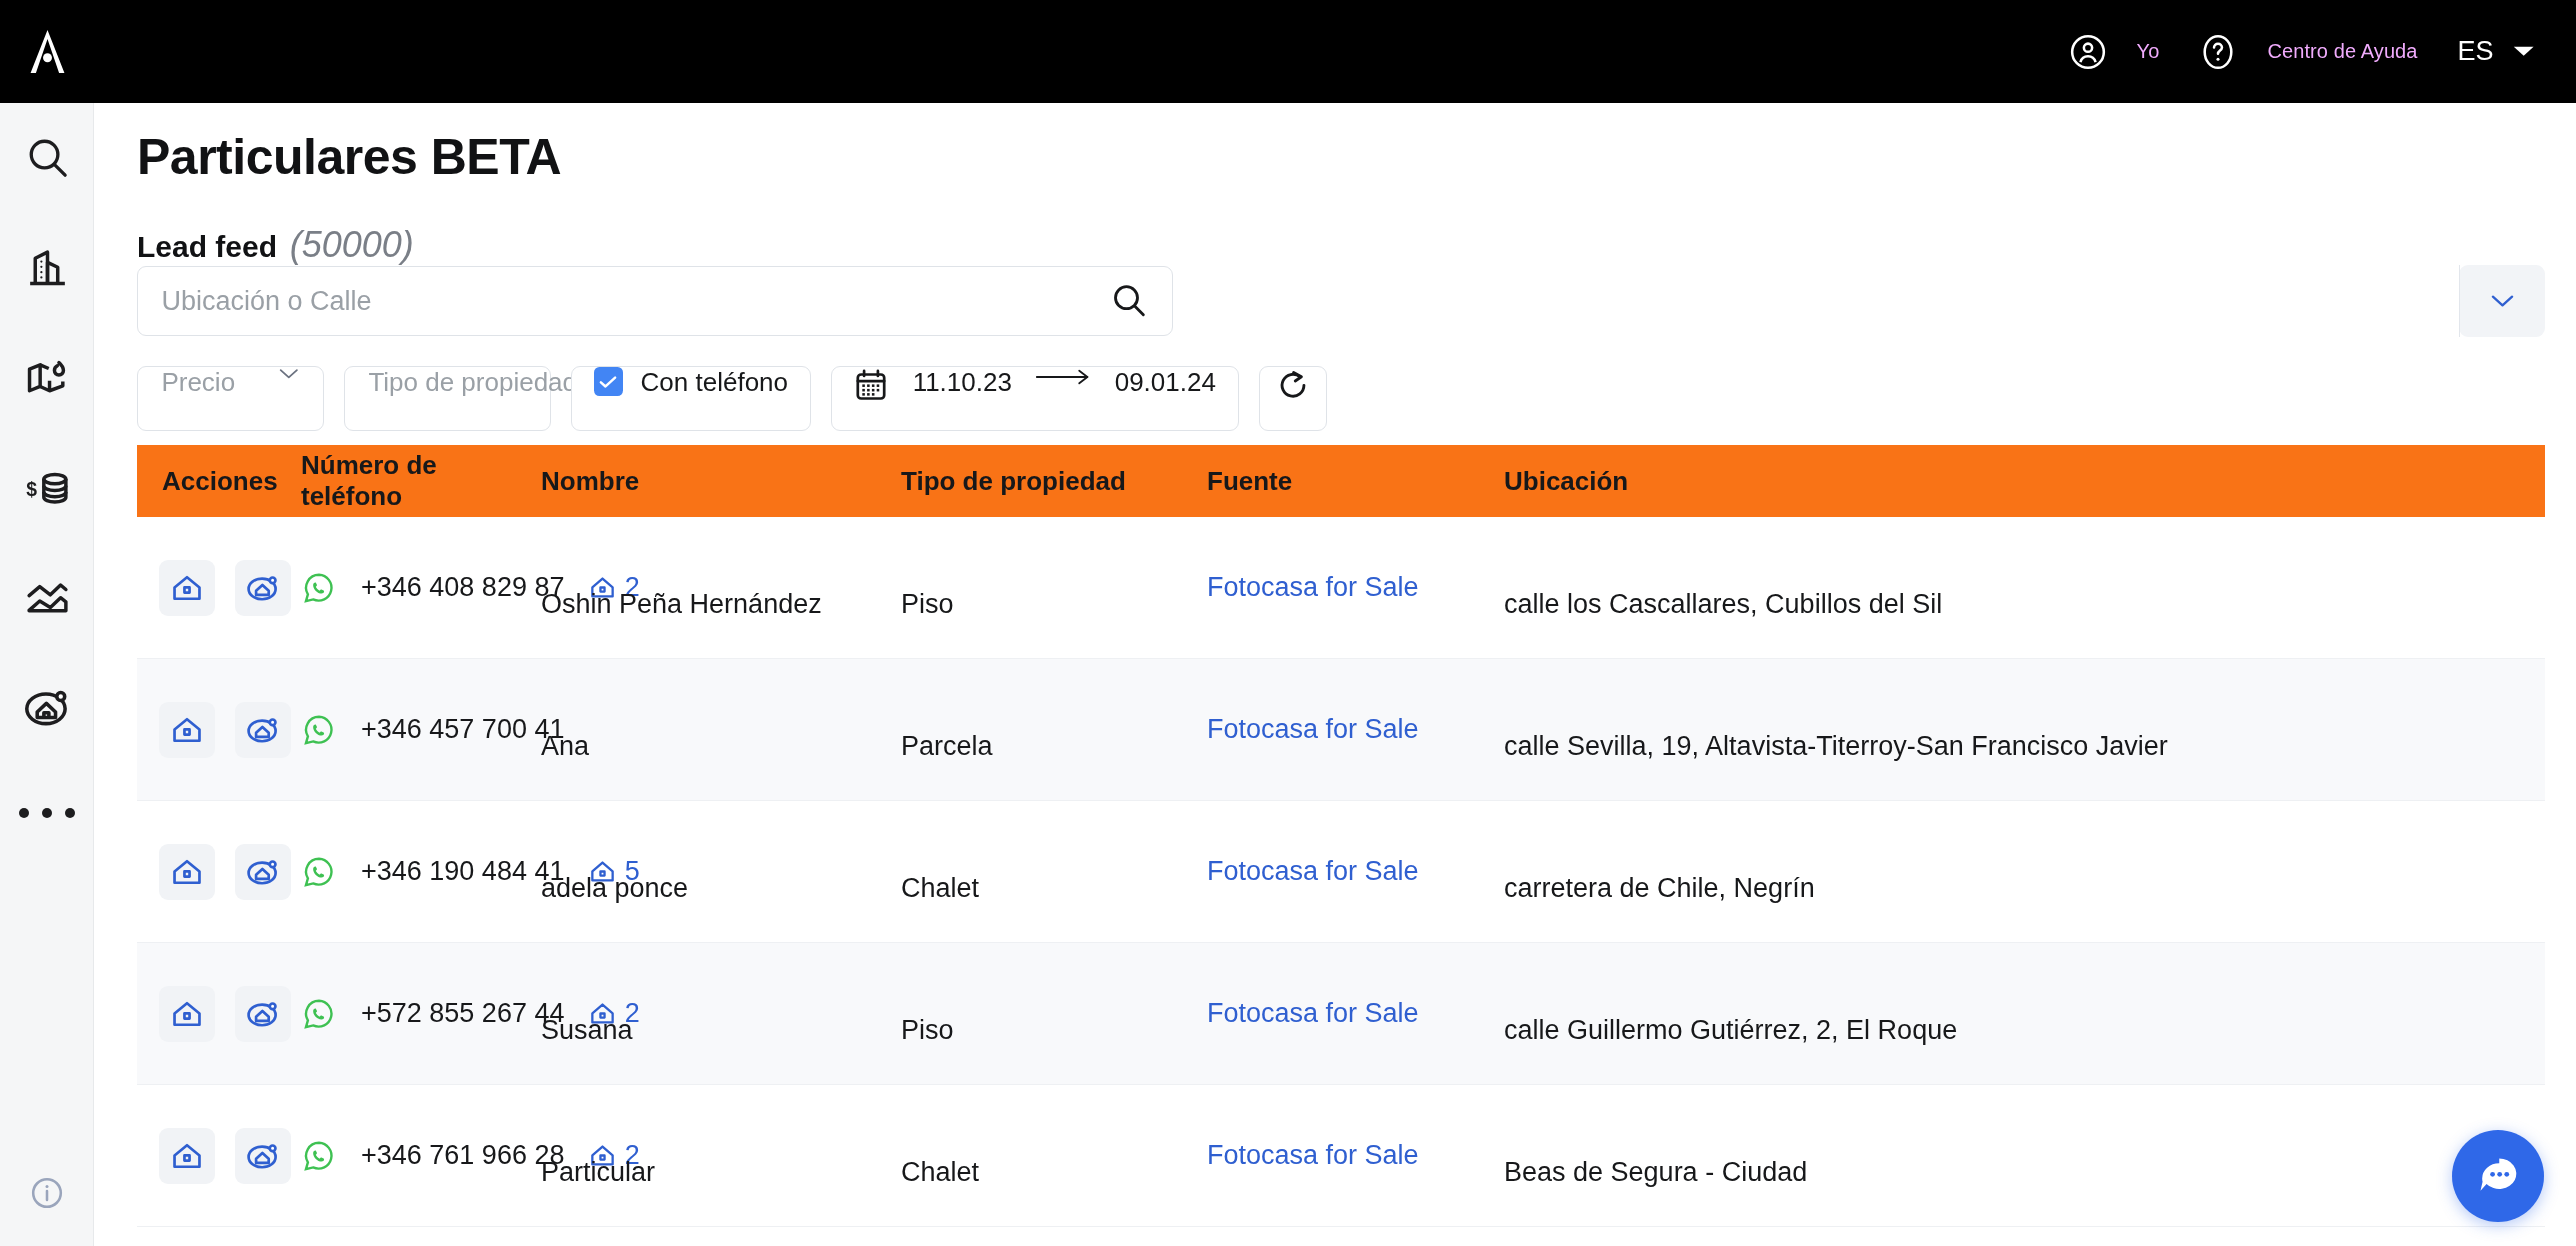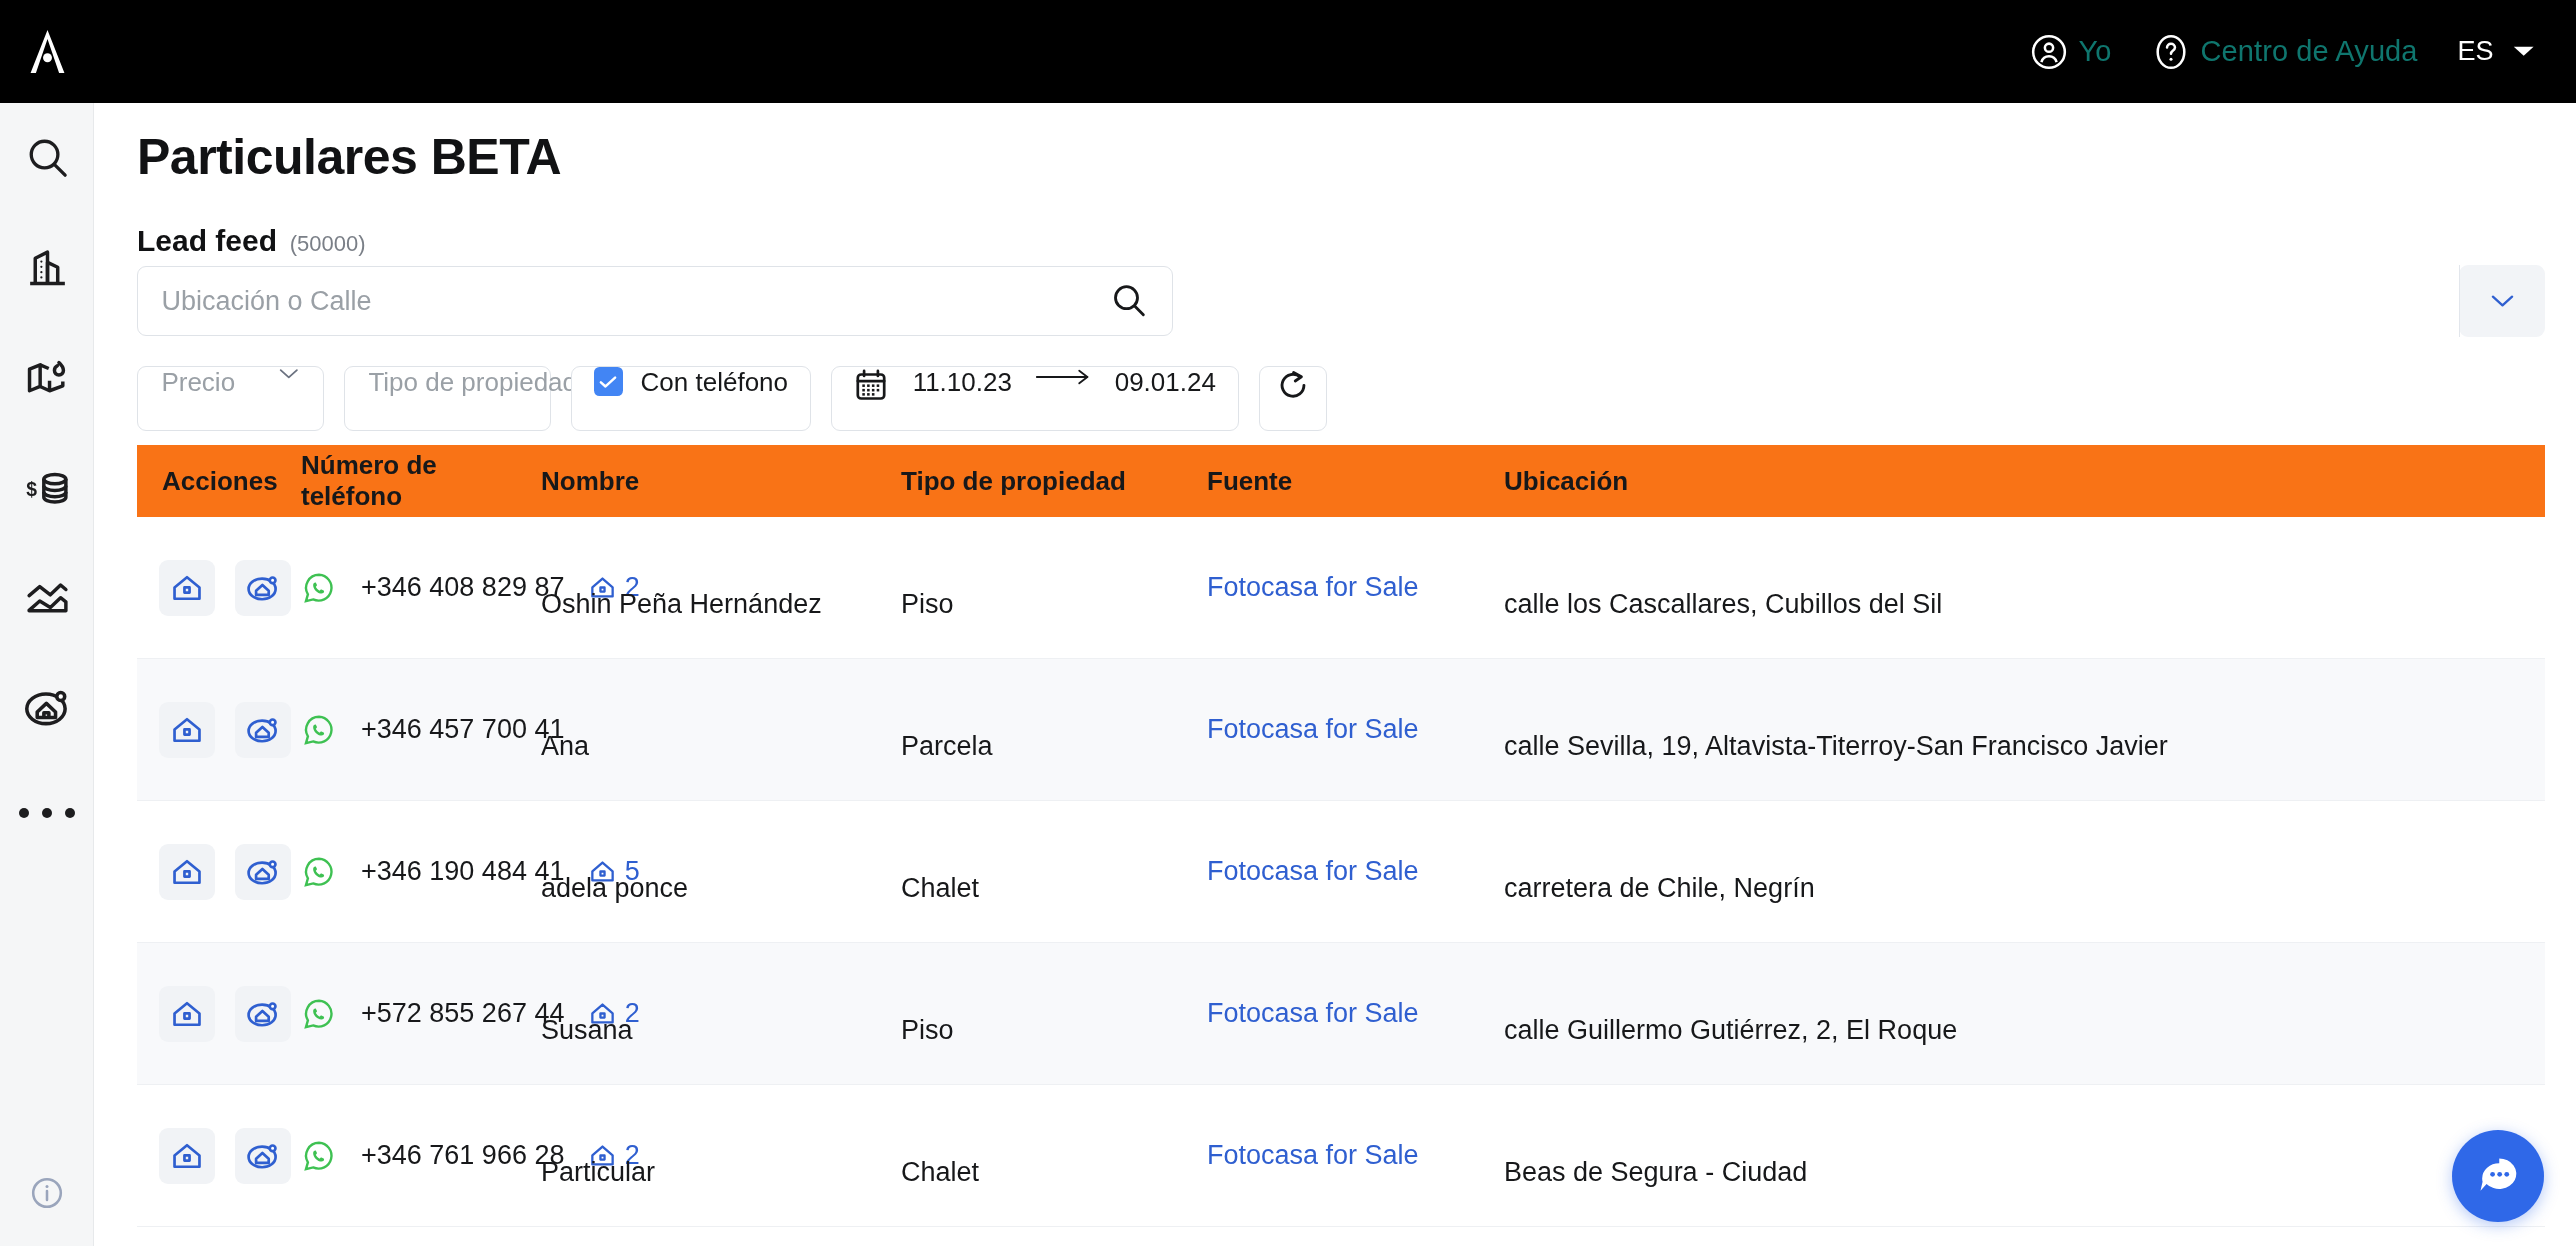--- a/index.html
+++ b/index.html
@@ -19,22 +19,22 @@
   }
   .logo-wrap {
     width: 94px; height: 103px;
     display: flex; align-items: center; justify-content: center;
   }
   .topbar-right {
     position: absolute; right: 25px; top: 0; height: 103px;
     display: flex; align-items: center; gap: 0px;
   }
   .tb-item {
-    display: flex; align-items: center; gap: 11px;
-    color: #0f766e; font-size: 29px; letter-spacing: 0.1px;
+    display: flex; align-items: center; gap: 30px;
+    color: #f0abfc; font-size: 20px; letter-spacing: 0.1px;
     padding: 0 20px; cursor: pointer; white-space: nowrap;
   }
   .tb-lang { color:#fff; font-size:27px; padding:0 9px 0 20px; cursor:pointer;}
   .tb-caret { padding: 0 16px 0 9px; cursor:pointer; display:flex; align-items:center;}
 
   
   .sidebar {
     position: absolute; top: 103px; left: 0;
     width: 94px; height: 1144px;
     background: #f5f6f7;
@@ -65,21 +65,21 @@
   .page-title {
     position: absolute; left: 43px; top: 25px;
     font-size: 50px; font-weight: bold; color: #111214;
     letter-spacing: -0.5px;
   }
   .feed-head {
     position: absolute; left: 43px; top: 121px;
     display: flex; align-items: baseline; gap: 12.6px;
   }
   .feed-head .t { font-size: 30px; font-weight: bold; color:#111214; }
-  .feed-head .c { font-size: 22px; color:#7a7f87; }
+  .feed-head .c { font-size: 36px; color:#7a7f87;font-style:italic; }
 
   
   .searchbox {
     position: absolute; left: 43px; top: 163px;
     width: 1036px; height: 70px;
     border: 0.9px solid #dfe3e8; border-radius: 9px;
     background:#fff; display:flex; align-items:center;
   }
   .searchbox input {
     flex: 1; border: none; outline: none; background: transparent;

